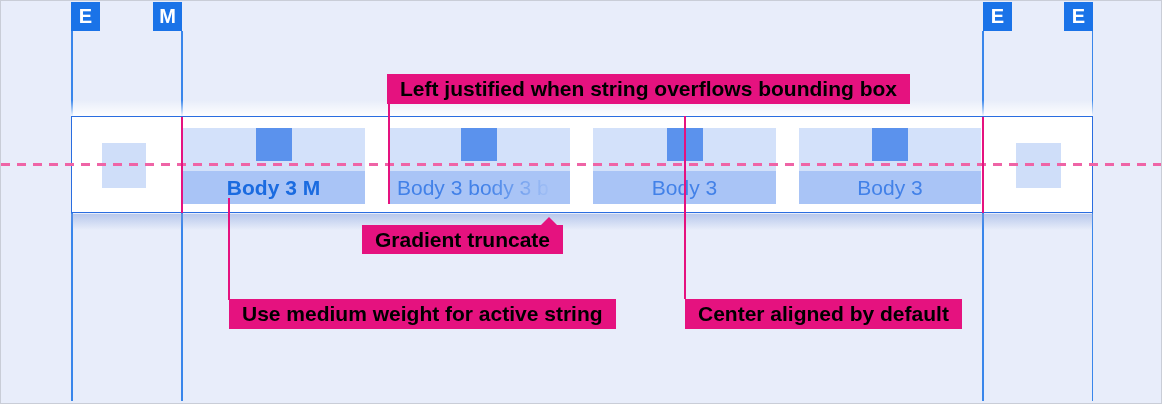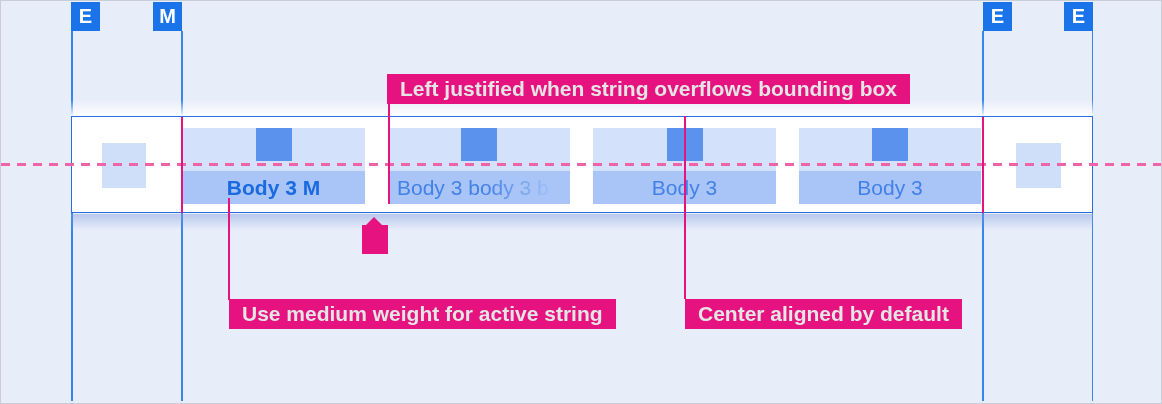--- a/index.html
+++ b/index.html
@@ -90,21 +90,21 @@
   
   .leader{position:absolute;width:2px;background:#e5127f;z-index:5;}
   .leader.ld-left-justified{left:387px;top:103px;height:100px;}
   .leader.ld-medium-weight{left:227px;top:197px;height:102px;}
   .leader.ld-center-aligned{left:683px;top:115px;height:183px;}
   .leader.ld-tabs-start{left:180px;top:116px;height:96px;}
   .leader.ld-tabs-end{left:981px;top:116px;height:96px;}
   
   .anno{
     position:absolute;height:30px;
-    background:#e5127f;color:#e5e5e5;
+    background:#e5127f;color:#000000;
     font-size:21px;font-weight:bold;line-height:30px;
     padding:0 13px;white-space:nowrap;
     z-index:6;
   }
   .anno.a1{left:386px;top:73px;}
   .anno.a2{left:361px;top:224px;height:29px;line-height:29px;}
   .anno.a2 .pointer{
     position:absolute;right:6px;top:-8px;
     width:0;height:0;
     border-left:8px solid transparent;
@@ -167,18 +167,18 @@
   <div class="keyline"></div>
 
   <div class="leader ld-tabs-start"></div>
   <div class="leader ld-tabs-end"></div>
   <div class="leader ld-left-justified"></div>
   <div class="leader ld-medium-weight"></div>
   <div class="leader ld-center-aligned"></div>
 
   <div class="anno a1">Left justified when string overflows bounding box</div>
   <div class="anno a2">
-    <span class="pointer"></span>
+    <span class="pointer"></span><span>Gradient truncate</span>
   </div>
   <div class="anno a3">Use medium weight for active string</div>
   <div class="anno a4">Center aligned by default</div>
 
 </div>
 
 </body></html>

